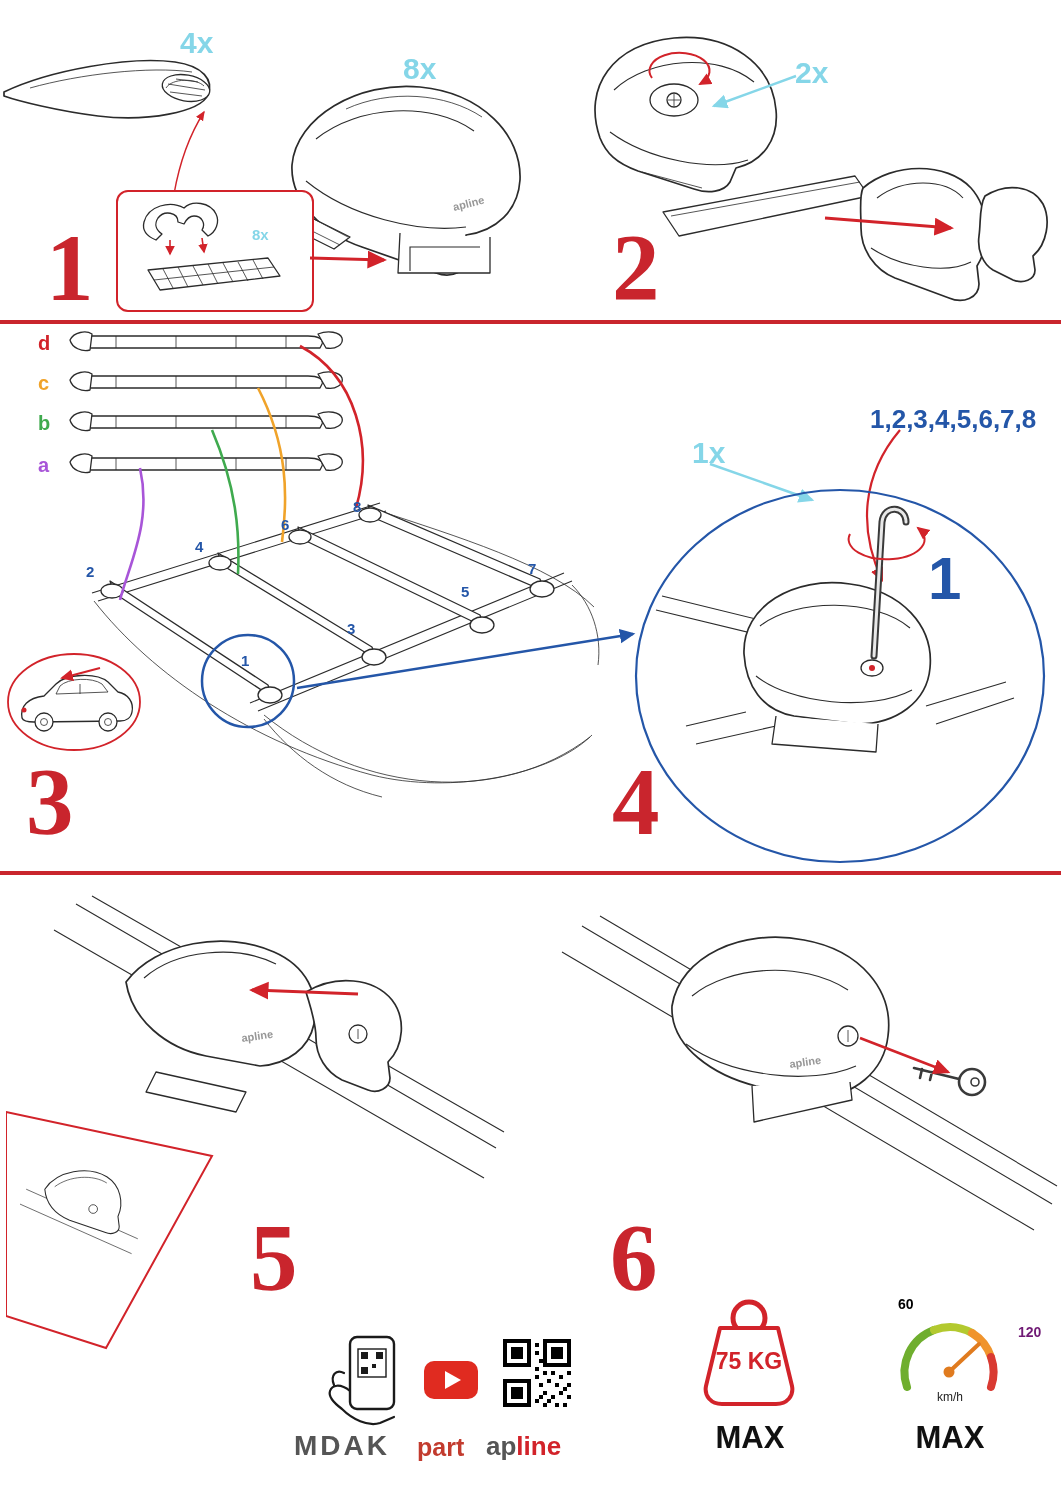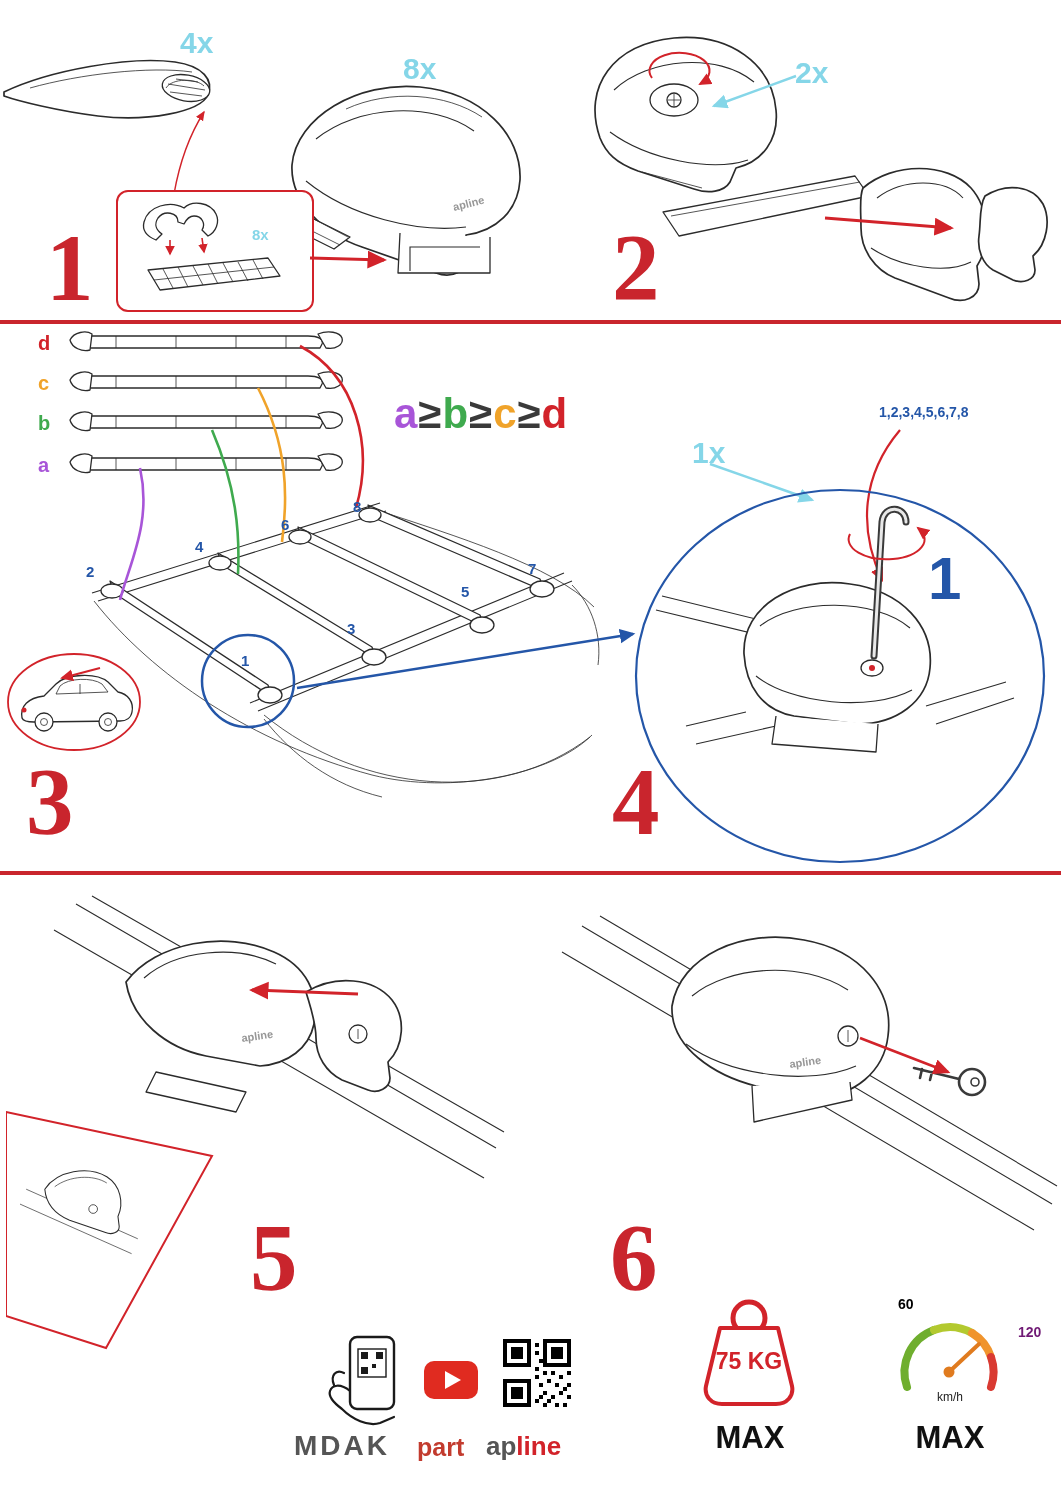--- a/index.html
+++ b/index.html
@@ -8,21 +8,21 @@
   .abs { position:absolute; }
 
   .divider { position:absolute; left:0; width:1061px; height:4px; background:#c9252d; }
 
   .stepnum { font-family:"Liberation Serif", serif; font-weight:bold; color:#c9252d;
              font-size:95px; line-height:0.9; }
   .qty { color:#85d6e8; font-weight:bold; font-size:30px; }
   .qty-sm { font-size:15px; }
   .bluetxt { color:#2456a8; font-weight:bold; }
   .pos { font-size:15px; color:#2456a8; font-weight:bold; }
-  .seq { font-size:14px;margin-left:9px; }
+  .seq { font-size:26px; }
   .bignum1 { font-size:60px; }
 
   .barlabel { font-size:20px; font-weight:bold; }
   .bl-d { color:#d2232a; } .bl-c { color:#f0a32a; } .bl-b { color:#3faa4e; } .bl-a { color:#a855d8; }
 
   .formula { font-size:42px; font-weight:bold; letter-spacing:1px; }
   .f-a { color:#a855d8; } .f-b { color:#3faa4e; } .f-c { color:#f0a32a; }
   .f-d { color:#d2232a; } .f-ge { color:#3a3a3a; }
 
   .inset { border:2px solid #d2232a; border-radius:12px; background:#fff; }
@@ -172,23 +172,20 @@
         <path class="o2" d="M262,8 C272,4 284,6 286,12 C288,18 280,24 270,22 Z"></path>
         <path class="lt" d="M60,10 V22 M120,10 V22 M180,10 V22 M230,10 V22"></path>
       </g>
     </defs>
     <use href="#bar" y="2"></use>
     <use href="#bar" y="42"></use>
     <use href="#bar" y="82"></use>
     <use href="#bar" y="124"></use>
   </svg>
 
-  <div class="abs formula" style="left:394px;top:390px">
-    <span class="f-a">a</span><span class="f-ge">≥</span><span class="f-b">b</span><span class="f-ge">≥</span><span class="f-c">c</span><span class="f-ge">≥</span><span class="f-d">d</span>
-  </div>
 
   <svg class="abs" style="left:32px;top:475px" width="600" height="395" viewBox="0 0 600 395">
 
     <path class="lt" d="M62,126 C120,200 220,268 340,300 C420,320 520,300 560,260"></path>
     <path class="lt" d="M232,240 C330,320 470,330 558,262"></path>
     <path class="lt" d="M348,36 C420,60 520,90 562,132"></path>
     <path class="lt" d="M232,244 C260,280 300,310 350,322"></path>
     <path class="lt" d="M540,110 C560,130 570,160 566,190"></path>
 
     <path class="l" d="M60,118 L348,28 M66,126 L354,36"></path>

